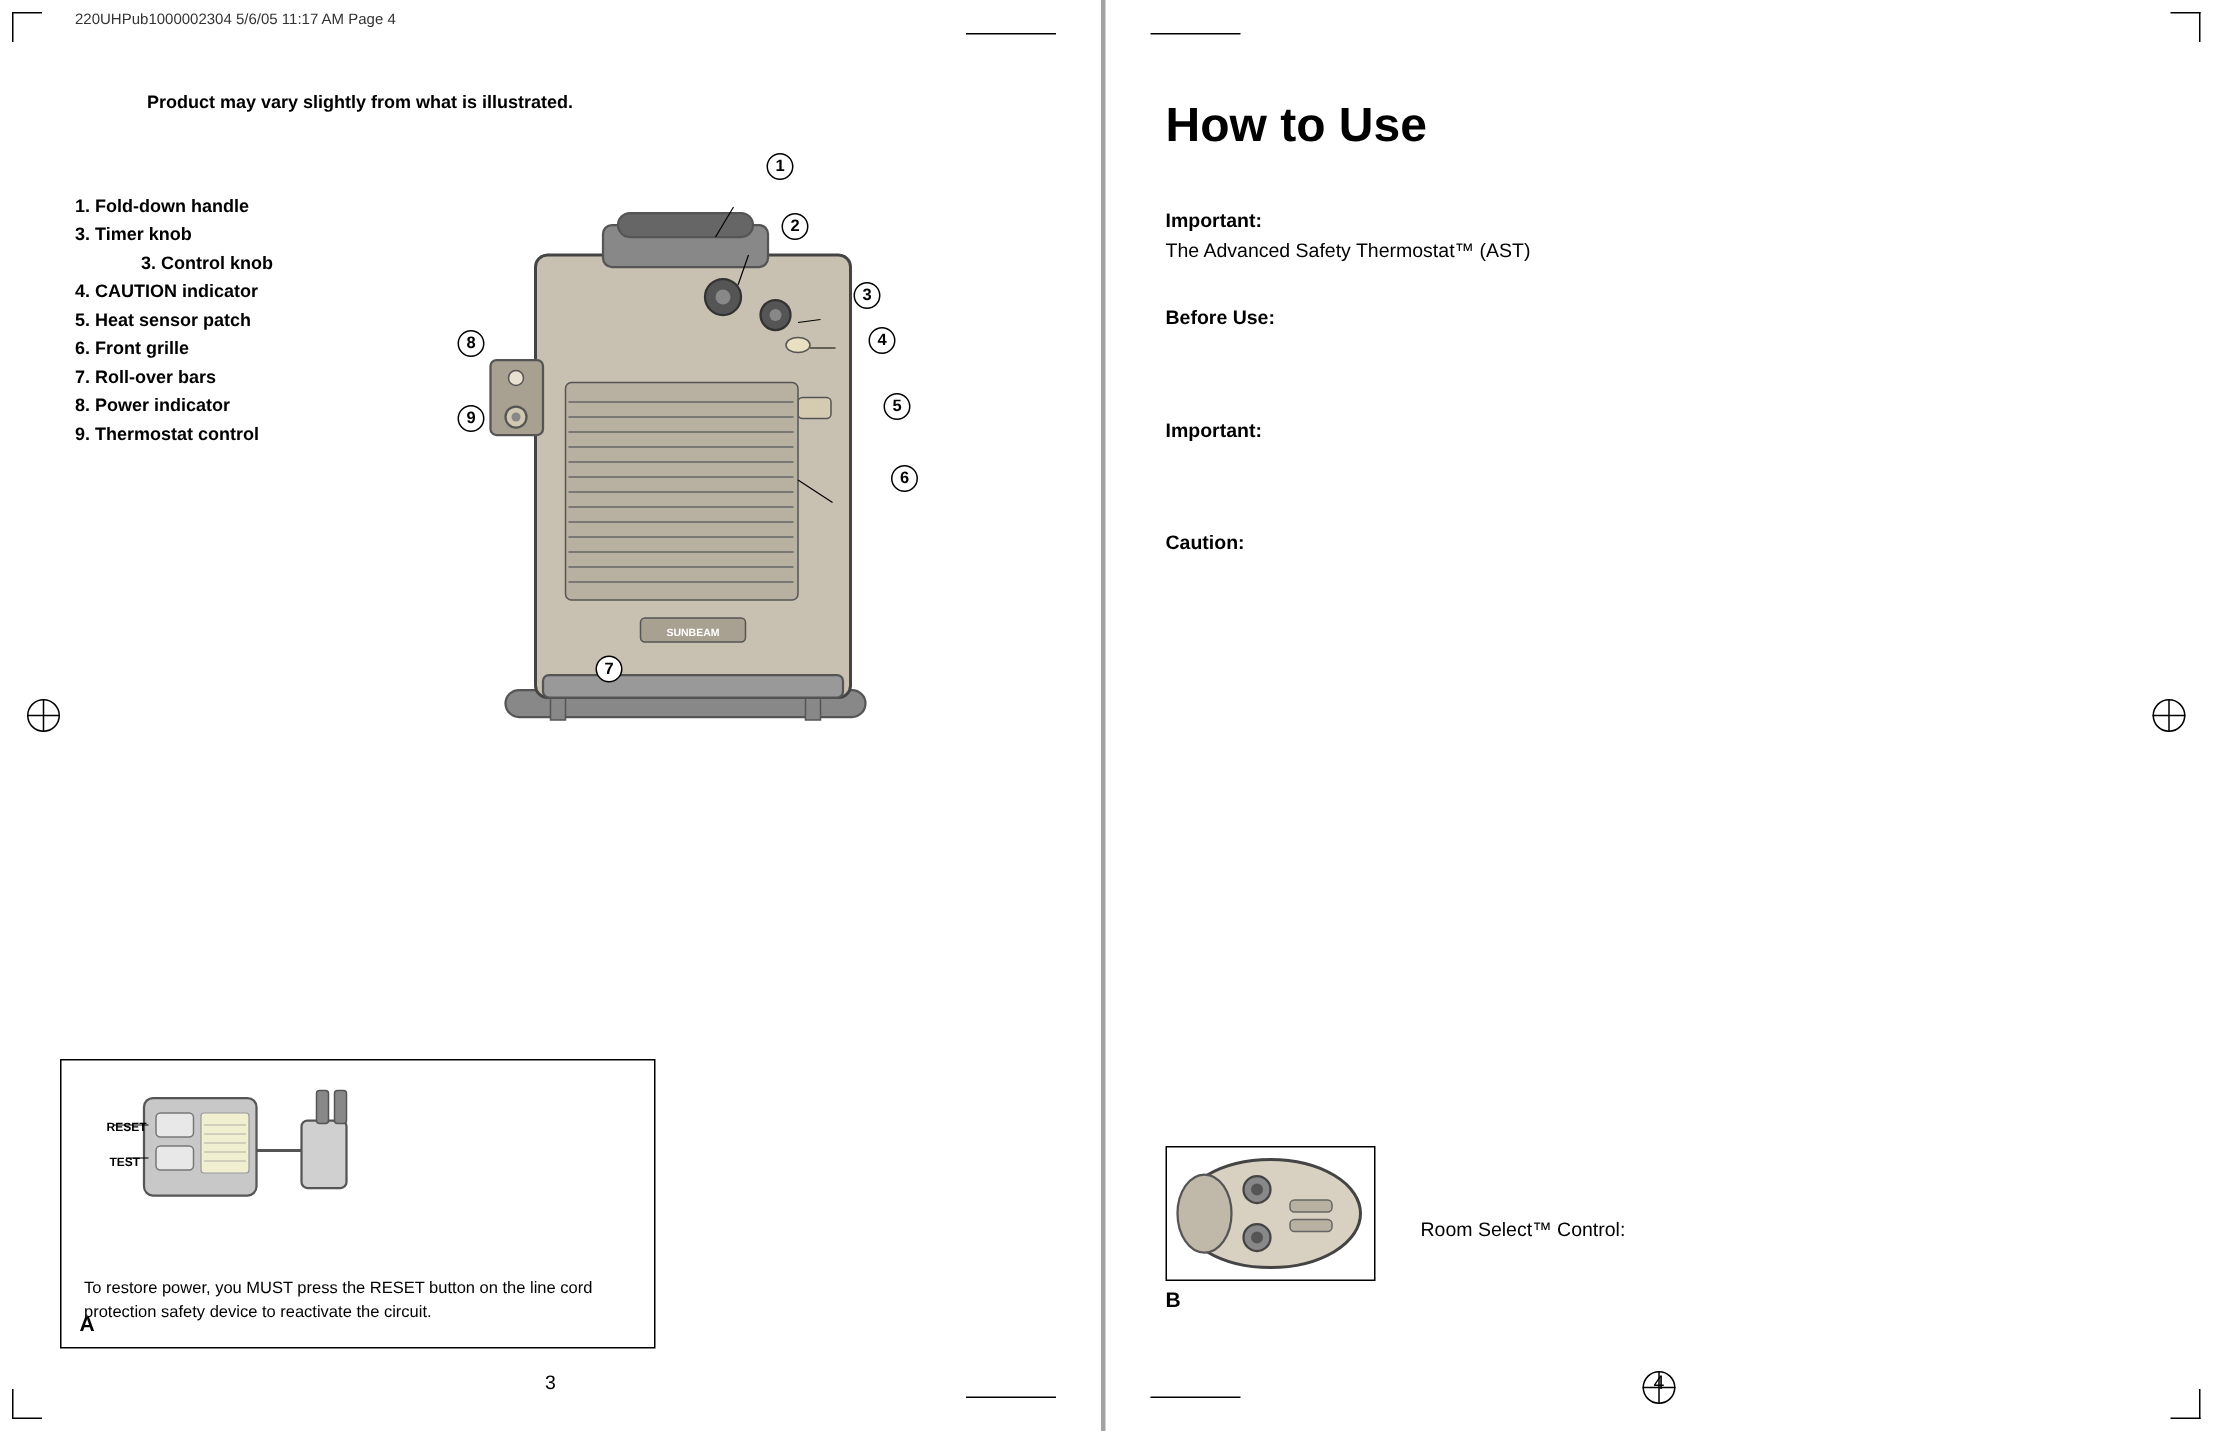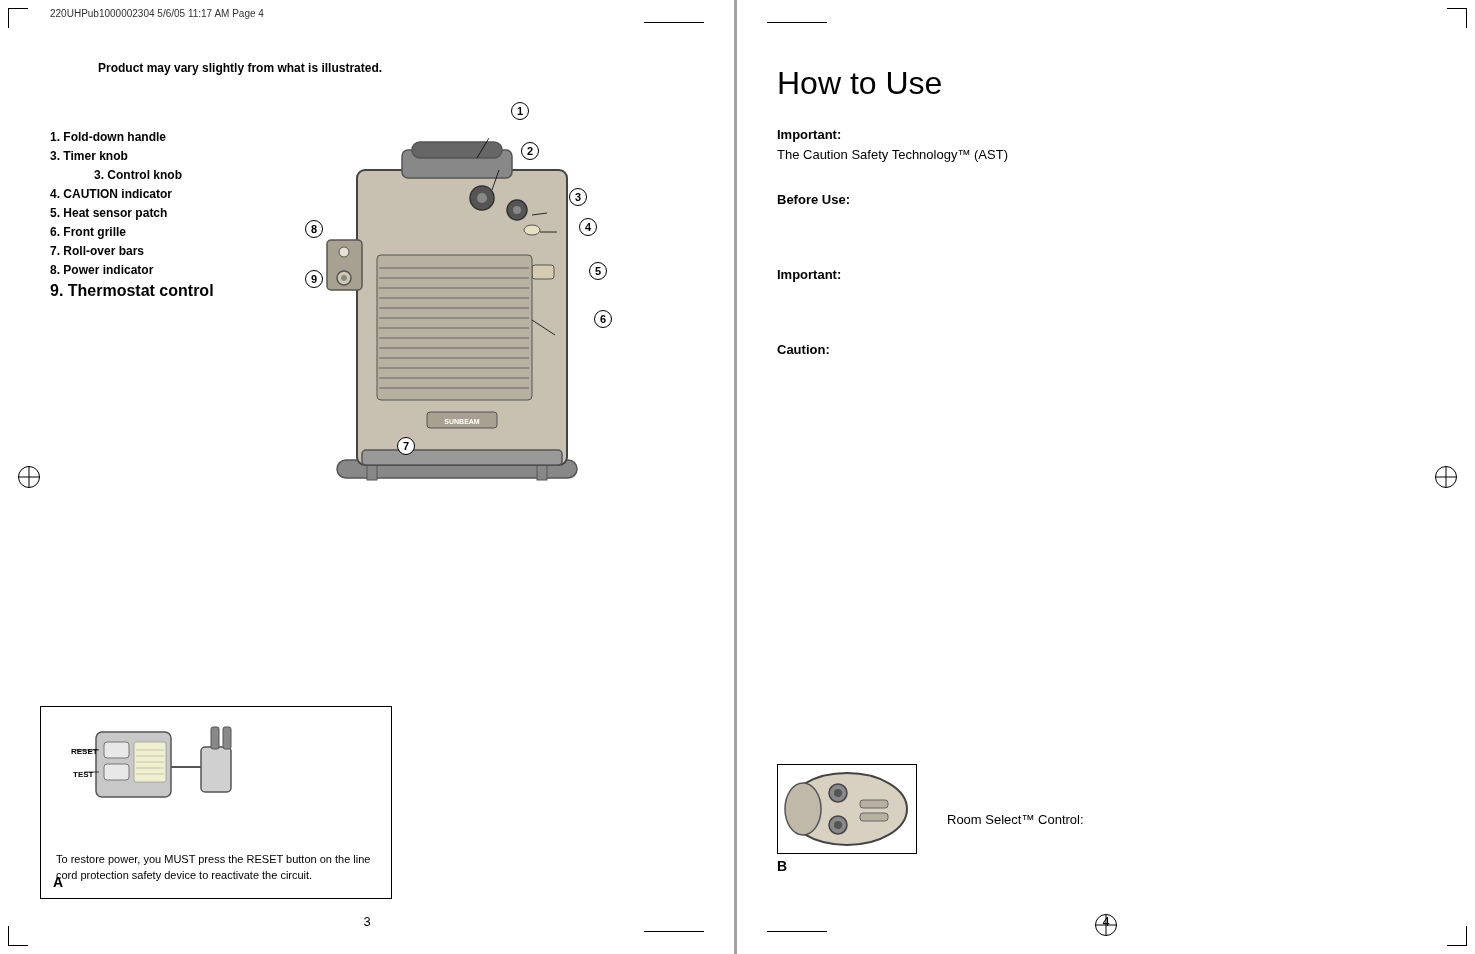--- a/index.html
+++ b/index.html
@@ -136,21 +136,21 @@
     }
 
     
     .diagram-box {
       border: 1.5px solid #000;
       padding: 15px;
       position: relative;
     }
 
     .diagram-box-a {
-      width: 352px;
+      width: 397px;
     }
 
     .diagram-box .box-label {
       font-size: 14px;
       font-weight: bold;
       position: absolute;
       bottom: 8px;
       left: 12px;
     }
 
@@ -182,22 +182,22 @@
     }
 
     .page-number-right {
       left: 50%;
       transform: translateX(-50%);
     }
 
     
     .how-to-use-title {
       font-size: 32px;
-      font-weight: normal;
-      margin-bottom: 25px;
+      font-weight: bold;
+      margin-bottom: 37px;
       margin-top: 5px;
     }
 
     .section-block {
       margin-bottom: 25px;
     }
 
     .section-label {
       font-size: 13px;
       font-weight: bold;
@@ -289,21 +289,21 @@
       <div class="parts-list">
         <ol>
           <li><span style="font-weight:bold; font-size:12px;">1.  Fold-down handle</span></li>
           <li><span style="font-weight:bold; font-size:12px;">3.  Timer knob</span></li>
           <li><span style="font-weight:bold; font-size:12px;margin-left:44px;">3.  Control knob</span></li>
           <li><span style="font-weight:bold; font-size:12px;">4.  CAUTION indicator</span></li>
           <li><span style="font-weight:bold; font-size:12px;">5.  Heat sensor patch</span></li>
           <li><span style="font-weight:bold; font-size:12px;">6.  Front grille</span></li>
           <li><span style="font-weight:bold; font-size:12px;">7.  Roll-over bars</span></li>
           <li><span style="font-weight:bold; font-size:12px;">8.  Power indicator</span></li>
-          <li><span style="font-weight:bold; font-size:16px;">9.  Thermostat control</span></li>
+          <li><span style="font-weight:bold; font-size:12px;">9.  Thermostat control</span></li>
         </ol>
       </div>
 
       <div class="heater-diagram">
         <div class="heater-svg-container">
 
           <div class="callout" style="top:12px; right:118px;">1</div>
           <div class="callout" style="top:52px; right:108px;">2</div>
           <div class="callout" style="top:98px; right:60px;">3</div>
           <div class="callout" style="top:128px; right:50px;">4</div>
@@ -437,21 +437,21 @@
 
     <div class="crosshair" style="position:absolute; bottom:18px; left:50%; transform:translateX(-50%);">
       <div class="crosshair-circle"></div>
     </div>
 
     <h1 class="how-to-use-title" style="margin-top:35px;">How to Use</h1>
 
     <div class="section-block">
       <div class="section-label">Important:</div>
       <div style="font-size:13px;">
-        <span>The Caution Safety Technology™ (AST)</span>
+        <span>The Advanced Safety Thermostat™ (AST)</span>
       </div>
     </div>
 
     <div class="section-block" style="margin-top: 30px;">
       <div class="section-label">Before Use:</div>
     </div>
 
     <div class="section-block" style="margin-top: 60px;">
       <div class="section-label">Important:</div>
     </div>

